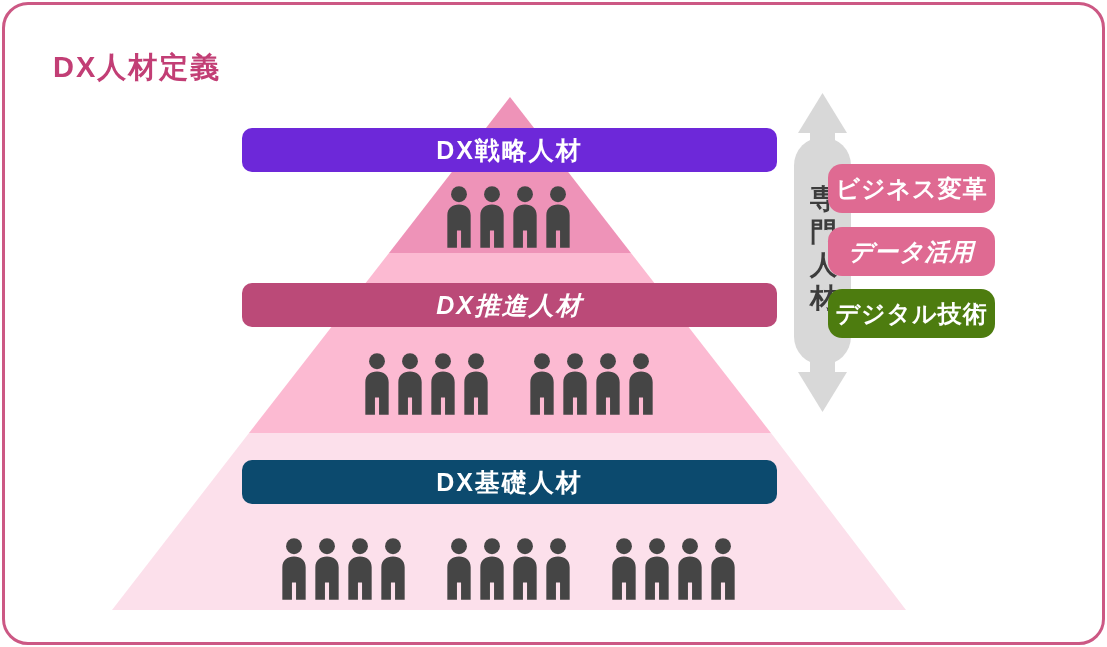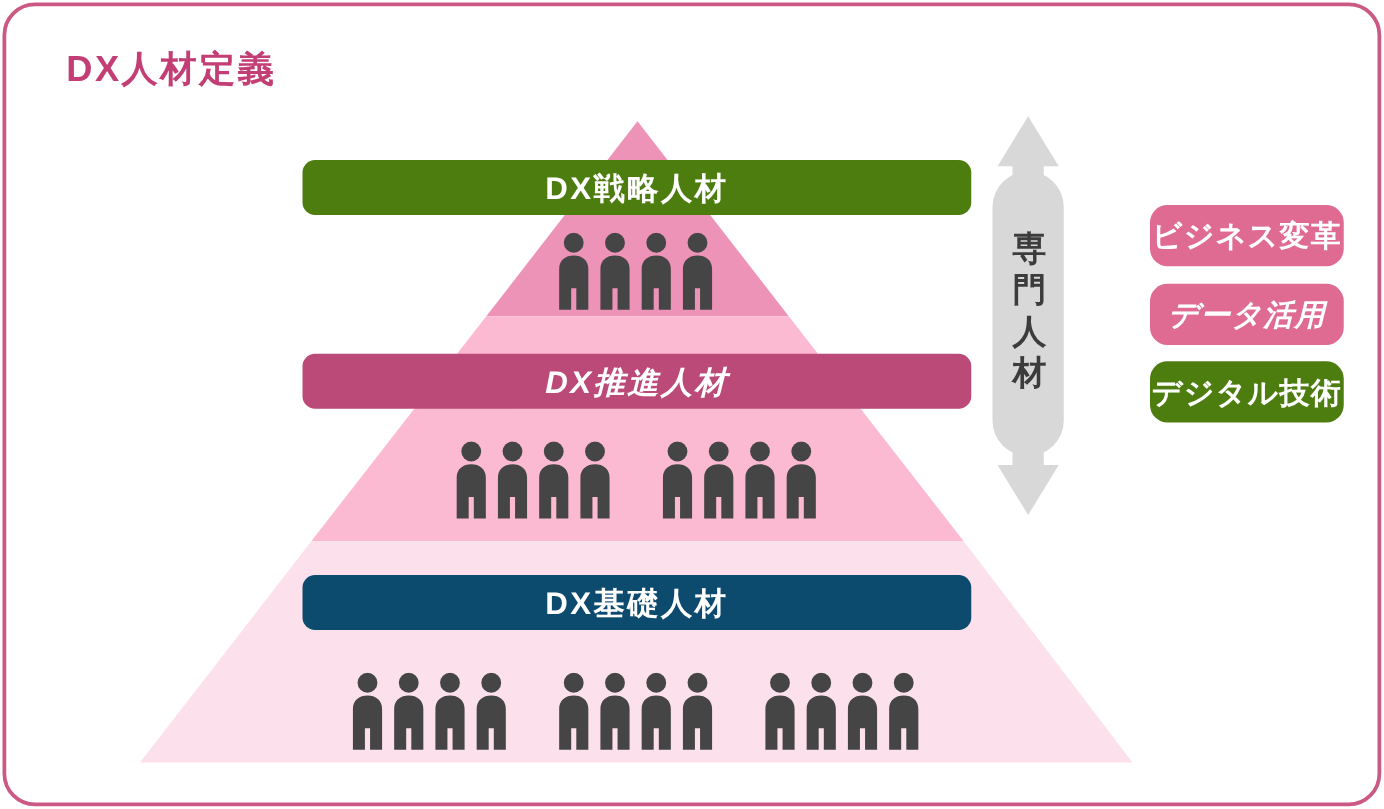--- a/index.html
+++ b/index.html
@@ -6,21 +6,21 @@
   body{
     width:1107px;height:647px;position:relative;overflow:hidden;
     background:#ffffff;
     font-family:"Liberation Sans","DejaVu Sans",sans-serif;
   }
   .card{
     position:absolute;inset:2px;background:#ffffff;
     border:3.5px solid #cc5884;border-radius:26px;box-sizing:border-box;
   }
   .title{
-    position:absolute;left:53px;top:36px;margin:0;
+    position:absolute;left:53px;top:48px;margin:0;
     font-size:29px;font-weight:700;color:#c23e75;letter-spacing:2px;
   }
   svg.pyramid{position:absolute;left:0;top:0;}
   .bar{
     position:absolute;left:242px;width:535px;height:44px;border-radius:10px;
     background:#bb4a78;color:#ffffff;display:flex;align-items:center;justify-content:center;
     font-size:25px;font-weight:700;letter-spacing:2px;
   }
   #bar-0{top:128px}  #bar-1{top:283px}  #bar-2{top:460px}
   .people-row{position:absolute;display:flex;gap:38px;height:64px;}
@@ -29,21 +29,21 @@
   #people-2{left:280px;top:538px}
   .people-group{display:flex;gap:5px;}
   .person{width:28px;height:64px;}
   .capsule{position:absolute;left:789px;top:90px;}
   .vlabel{
     position:absolute;left:795px;top:183px;width:57px;
     display:flex;flex-direction:column;align-items:center;
     color:#3c3c3c;font-size:27px;font-weight:700;line-height:33px;
   }
   .pill{
-    position:absolute;left:920px;width:155px;height:49px;border-radius:14px;
+    position:absolute;left:828px;width:167px;height:49px;border-radius:14px;
     background:#df6a92;color:#ffffff;display:flex;align-items:center;justify-content:center;
     font-size:24px;font-weight:700;letter-spacing:1px;
   }
   #pill-0{top:164px}  #pill-1{top:227px}  #pill-2{top:289px}
 </style>
 </head>
 <body>
 
 <svg width="0" height="0" style="position:absolute" aria-hidden="true">
   <defs>
@@ -57,21 +57,21 @@
 <div class="card"></div>
 
 <h1 class="title" style="color: rgb(194, 62, 117);">DX人材定義</h1>
 
 <svg class="pyramid" width="1107" height="647" viewBox="0 0 1107 647">
   <polygon points="510,97 631,253 389,253" fill="#ee93b8"></polygon>
   <polygon points="389,253 631,253 771,433 249,433" fill="#fcbad2"></polygon>
   <polygon points="249,433 771,433 906,610 112,610" fill="#fce0eb"></polygon>
 </svg>
 
-<div class="bar" id="bar-0" style="background: #4d7c0f;">DX戦略人材</div>
+<div class="bar" id="bar-0" style="background: #6d28d9;">DX戦略人材</div>
 <div class="bar" id="bar-1" style="background: rgb(187, 74, 120); font-style: italic;">DX推進人材</div>
 <div class="bar" id="bar-2" style="background: #0c4a6e;">DX基礎人材</div>
 
 <div class="people-row" id="people-0">
     <div class="people-group">
       <svg class="person" viewBox="0 0 30 68" fill="#454545">
         <use href="#person-shape"></use>
       </svg>
       <svg class="person" viewBox="0 0 30 68" fill="#454545">
         <use href="#person-shape"></use>

